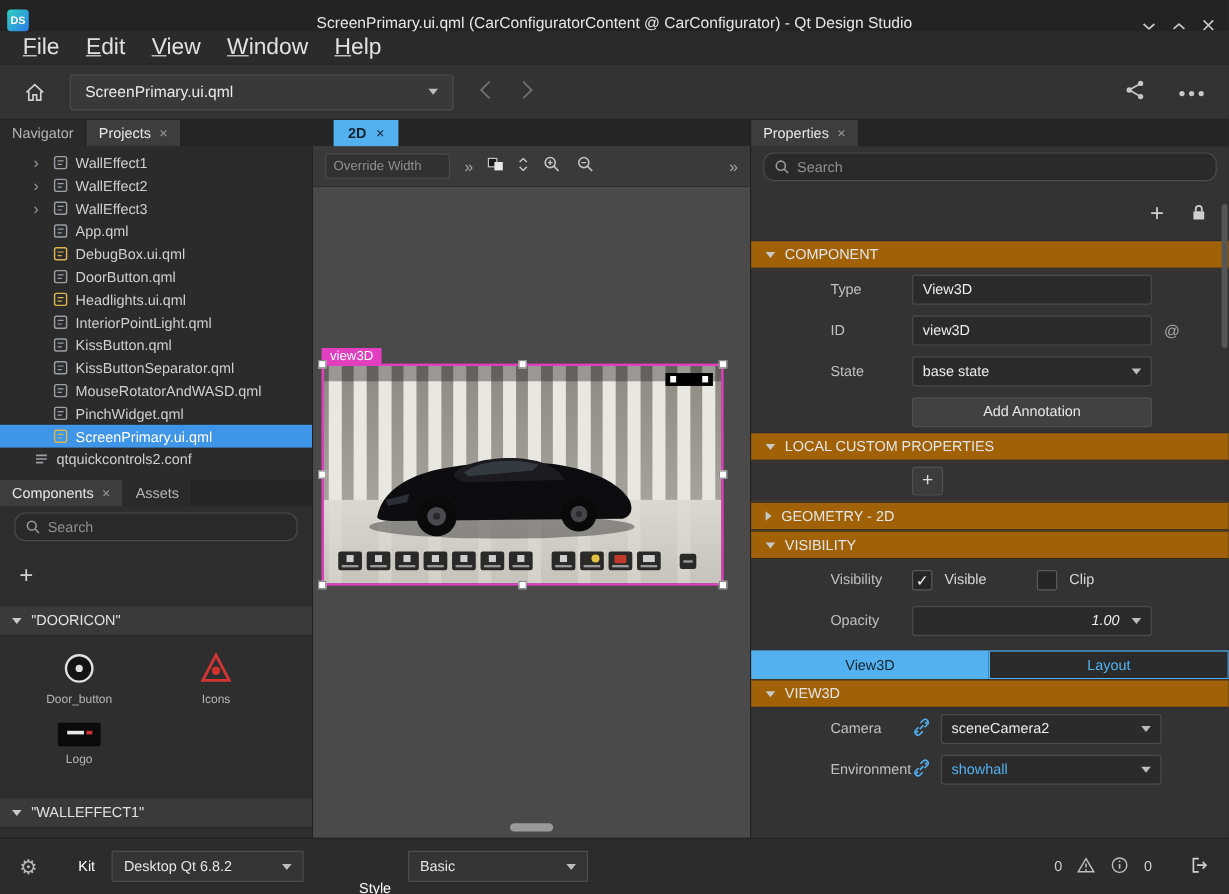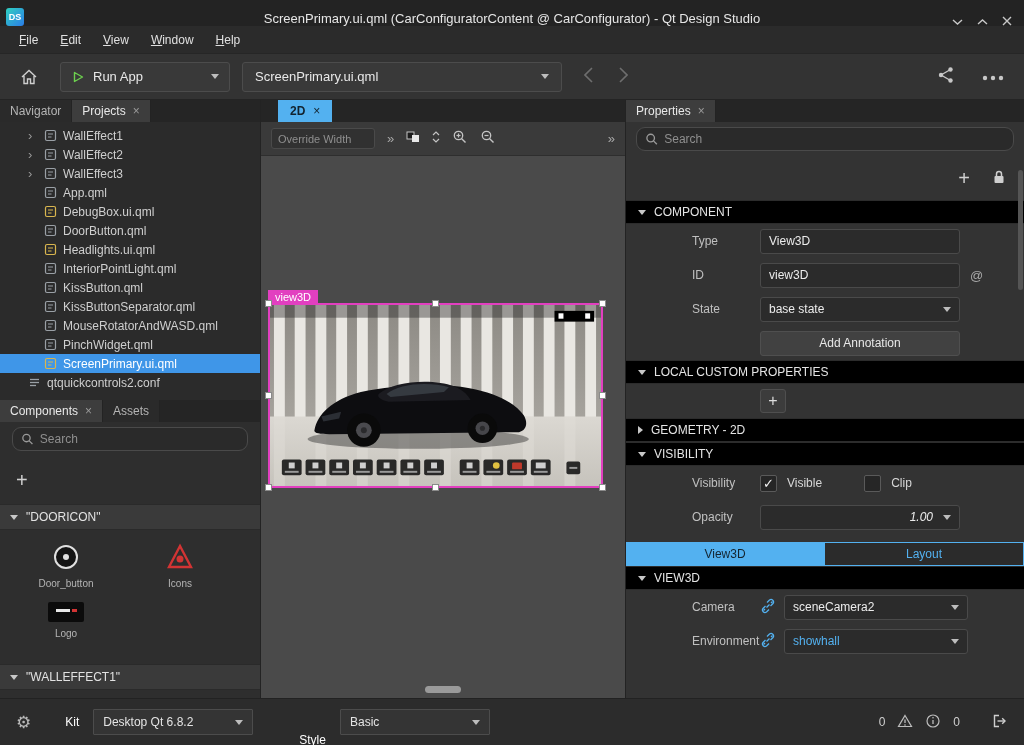--- a/index.html
+++ b/index.html
@@ -9,21 +9,21 @@
 
   
   .titlebar { height:26px; background:#232323; display:flex; align-items:flex-end; position:relative; flex:0 0 26px; }
   .ds-logo { width:18px; height:18px; margin-left:6px; border-radius:3px; background:linear-gradient(135deg,#2fd0c0,#2b7de9); color:#fff; font-size:9px; font-weight:bold; display:flex; align-items:center; justify-content:center; }
   .tb-title { position:absolute; left:0; right:0; text-align:center; font-size:13px; color:#e6e6e6; pointer-events:none; }
   .win-btns { margin-left:auto; display:flex; align-items:center; gap:14px; padding-right:12px; z-index:2; }
   .win-btns svg { display:block; }
 
   
   .menubar { height:28px; background:#2b2b2b; display:flex; align-items:center; padding-left:10px; gap:4px; flex:0 0 28px; border-bottom:1px solid #262626; }
-  .mi { display:inline-block; padding:4px 9px; font-size:12px; color:#e0e0e0; }
+  .mi { display:inline-block; padding:4px 9px; font-size:19px; color:#e0e0e0; }
   .mi::first-letter { text-decoration:underline; }
 
   
   .toolbar { height:46px; background:#333; display:flex; align-items:center; flex:0 0 46px; border-bottom:1px solid #242424; }
   .tb-home { width:34px; height:30px; margin-left:12px; display:flex; align-items:center; justify-content:center; }
   .ctrl { height:30px; background:#393939; border:1px solid #4c4c4c; border-radius:3px; display:flex; align-items:center; }
   .run-app { width:170px; margin-left:14px; padding:0 10px; gap:8px; }
   .run-app .lbl { font-size:13px; color:#e8e8e8; flex:1; }
   .doc-select { width:320px; margin-left:12px; padding:0 12px; }
   .doc-select .lbl { font-size:13px; color:#e8e8e8; flex:1; }
@@ -75,21 +75,21 @@
   .scene-wrap { position:absolute; left:7px; top:147px; width:335px; height:185px; border:2px solid #e23fc0; }
   .scene-wrap svg { display:block; width:100%; height:100%; }
   .sel-label { position:absolute; bottom:100%; left:-2px; background:#e23fc0; color:#fff; font-size:11px; padding:1px 7px 2px; }
   .hdl { position:absolute; width:7px; height:7px; background:#fff; border:1px solid #8a8a8a; }
   .hscroll { position:absolute; bottom:5px; left:50%; transform:translateX(-50%); width:36px; height:7px; border-radius:4px; background:#9a9a9a; }
 
   
   .right { width:399px; flex:0 0 399px; background:#333; border-left:1px solid #232323; display:flex; flex-direction:column; position:relative; }
   .rp-search { height:34px; flex:0 0 34px; padding:5px 10px; }
   .rp-actions { height:44px; flex:0 0 44px; display:flex; align-items:center; justify-content:flex-end; gap:20px; padding-right:16px; }
-  .phdr { height:24px; flex:0 0 24px; background:#000000; display:flex; align-items:center; gap:8px; padding-left:12px; color:#e4e4e4; font-size:12px; border-top:1px solid #2c2c2c; border-bottom:1px solid #2c2c2c; }
+  .phdr { height:24px; flex:0 0 24px; background:#a16207; display:flex; align-items:center; gap:8px; padding-left:12px; color:#e4e4e4; font-size:12px; border-top:1px solid #2c2c2c; border-bottom:1px solid #2c2c2c; }
   .prow { height:34px; flex:0 0 34px; display:flex; align-items:center; padding-left:66px; }
   .plabel { width:68px; color:#c0c0c0; font-size:12px; flex:0 0 68px; }
   .pinput { width:200px; height:25px; background:#2b2b2b; border:1px solid #4a4a4a; border-radius:3px; display:flex; align-items:center; padding:0 8px; color:#ececec; }
   .combo { justify-content:space-between; }
   .at { color:#a8a8a8; margin-left:10px; font-size:13px; }
   .btn { width:200px; height:25px; margin-left:134px; background:#414141; border:1px solid #4f4f4f; border-radius:3px; color:#e8e8e8; display:flex; align-items:center; justify-content:center; font-size:12px; }
   .plusbtn { width:26px; height:24px; margin-left:134px; background:#3c3c3c; border:1px solid #4f4f4f; border-radius:3px; display:flex; align-items:center; justify-content:center; color:#ddd; font-size:16px; }
   .cb { width:17px; height:17px; background:#262626; border:1px solid #5a5a5a; border-radius:2px; display:flex; align-items:center; justify-content:center; color:#f2f2f2; font-size:13px; }
   .subtabs { height:24px; flex:0 0 24px; display:flex; margin-top:8px; }
   .subtab { flex:1; display:flex; align-items:center; justify-content:center; font-size:12px; }
@@ -216,27 +216,20 @@
     <span class="mi">View</span>
     <span class="mi">Window</span>
     <span class="mi">Help</span>
   </div>
 
   <div class="toolbar">
     <div class="tb-home">
       <svg width="20" height="20">
           <use href="#i-home"></use>
         </svg>
-    </div>
-    <div class="ctrl run-app">
-      <svg width="14" height="14">
-          <use href="#i-play"></use>
-        </svg>
-      <span class="lbl">Run App</span>
-      <span class="cchev"></span>
     </div>
     <div class="ctrl doc-select">
       <span class="lbl">ScreenPrimary.ui.qml</span>
       <span class="cchev"></span>
     </div>
     <div class="navarrows">
       <span><svg width="9" height="16">
             <polyline points="8,1 1,8 8,15" fill="none" stroke="#6e6e6e" stroke-width="1.6"></polyline>
           </svg></span>
       <span><svg width="9" height="16">

